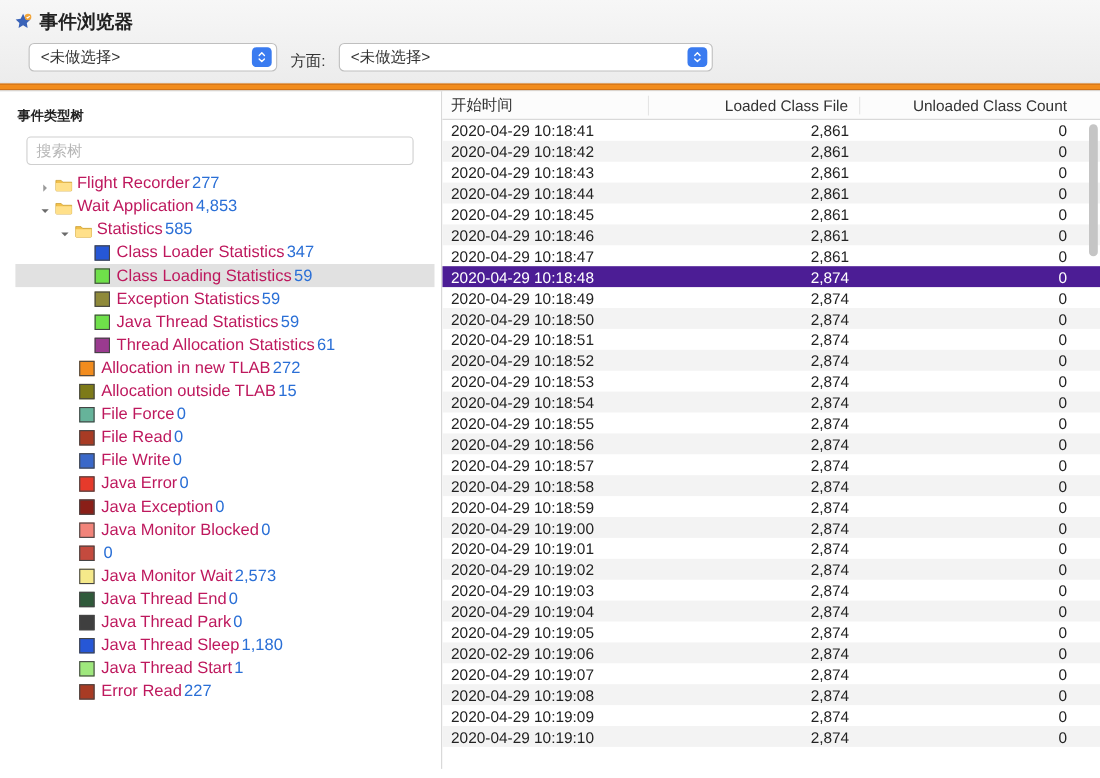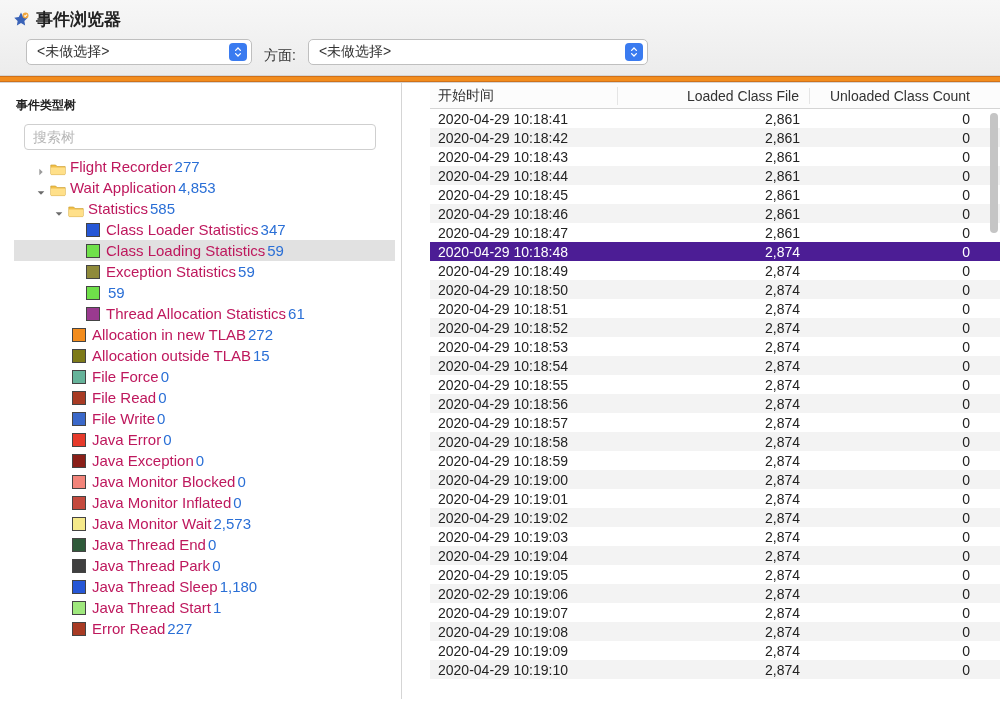--- a/index.html
+++ b/index.html
@@ -124,21 +124,20 @@
   .label { color: #be185d; }
   .ind1 { padding-left: 22px; }
   .ind2 { padding-left: 40px; }
   .ind3 { padding-left: 58px; }
   .ind4 { padding-left: 72px; }
   .node.selected { background: #e1e1e1; }
   .right {
     flex: 1;
     overflow: hidden;
     position: relative;
-    margin-left: 28px;
   }
   .thead {
     display: flex;
     height: 26px;
     align-items: center;
     background: #fcfcfc;
     border-bottom: 1px solid #d5d5d5;
     font-size: 14px;
     color: #333;
   }
@@ -253,20 +252,21 @@
           <span class="label">Class Loading Statistics</span> 
           <span class="count">59</span>
         </div>
         <div class="node ind4">
           <span class="swatch" style="background:#8f8a3a"></span>
           <span class="label">Exception Statistics</span> 
           <span class="count">59</span>
         </div>
         <div class="node ind4">
           <span class="swatch" style="background:#6fe04a"></span>
+          <span class="label">Java Thread Statistics</span> 
           <span class="count">59</span>
         </div>
         <div class="node ind4">
           <span class="swatch" style="background:#9a3a8f"></span>
           <span class="label">Thread Allocation Statistics</span> 
           <span class="count">61</span>
         </div>
         <div class="node ind3">
           <span class="swatch" style="background:#f28c1d"></span>
           <span class="label">Allocation in new TLAB</span> 
@@ -302,21 +302,20 @@
           <span class="label">Java Exception</span> 
           <span class="count">0</span>
         </div>
         <div class="node ind3">
           <span class="swatch" style="background:#f2847a"></span>
           <span class="label">Java Monitor Blocked</span> 
           <span class="count">0</span>
         </div>
         <div class="node ind3">
           <span class="swatch" style="background:#c44a3e"></span>
-          <span class="label">Java Monitor Inflated</span> 
           <span class="count">0</span>
         </div>
         <div class="node ind3">
           <span class="swatch" style="background:#f5e98a"></span>
           <span class="label">Java Monitor Wait</span> 
           <span class="count">2,573</span>
         </div>
         <div class="node ind3">
           <span class="swatch" style="background:#2f5a3a"></span>
           <span class="label">Java Thread End</span> 

